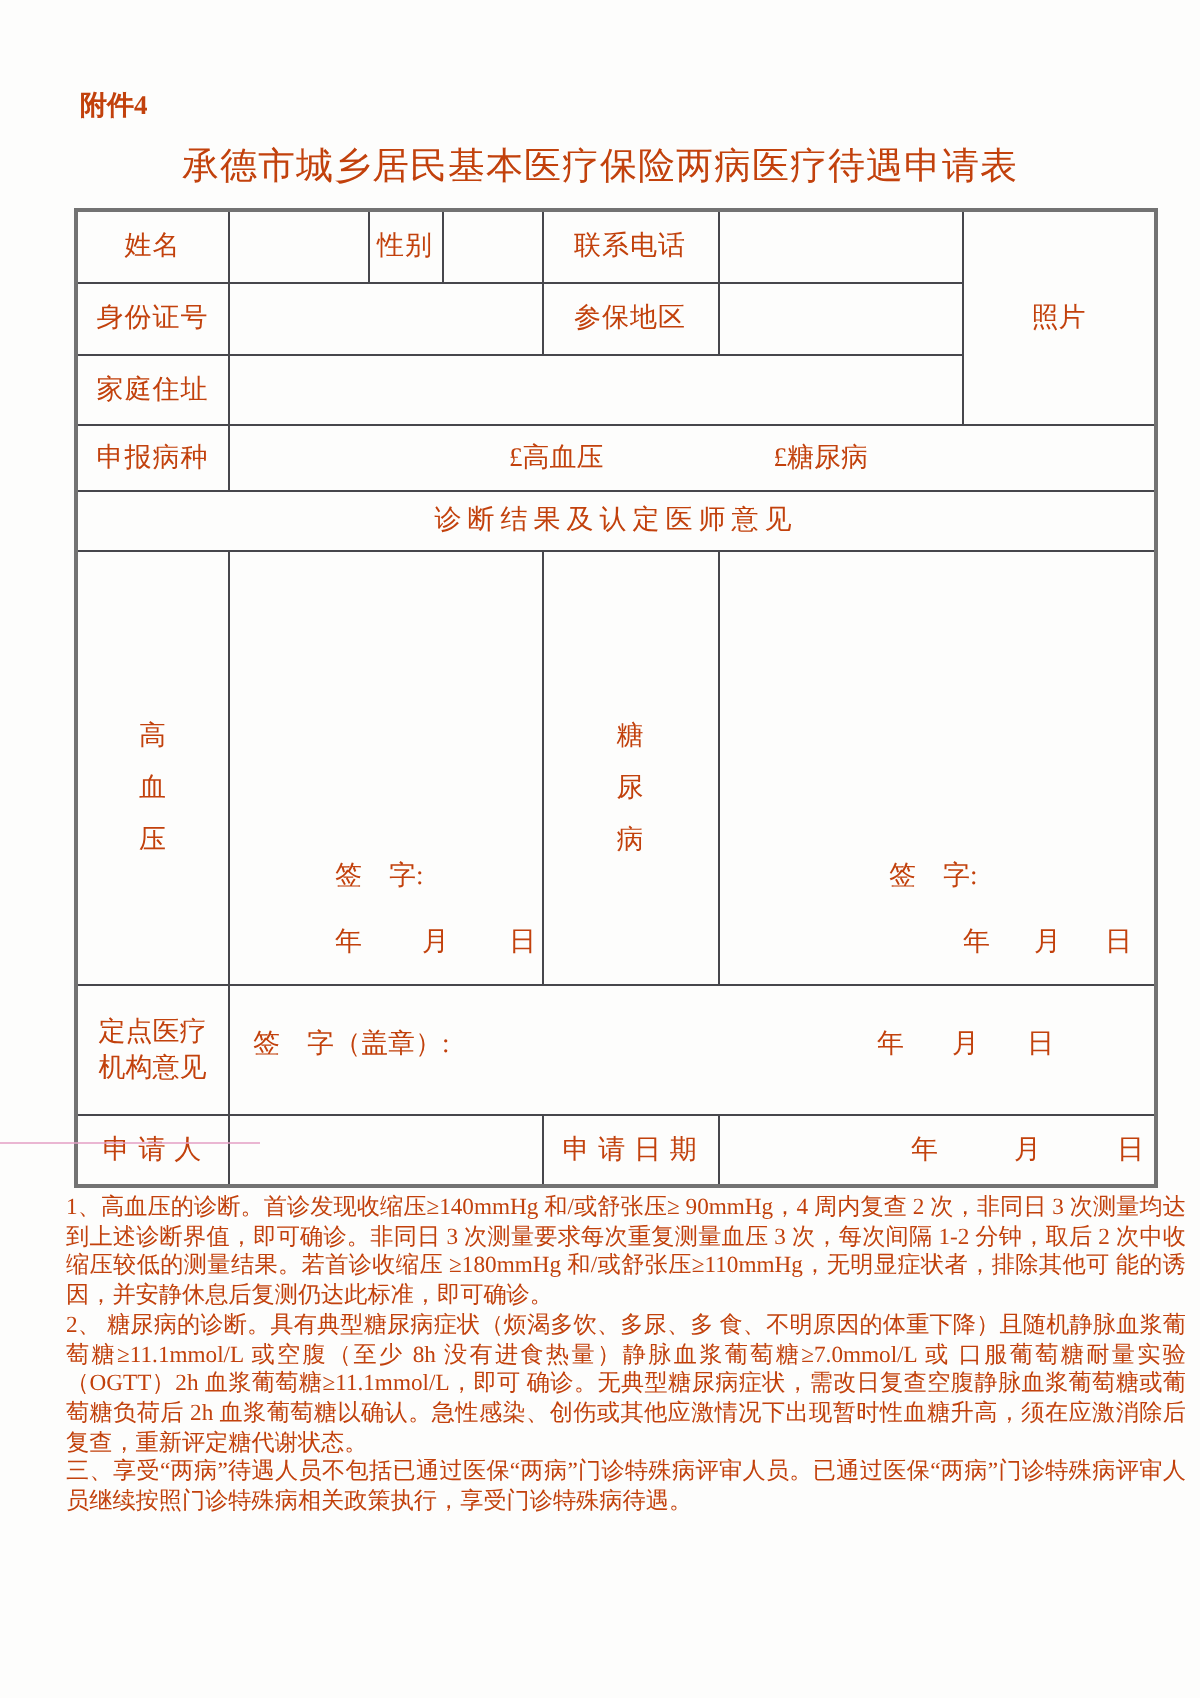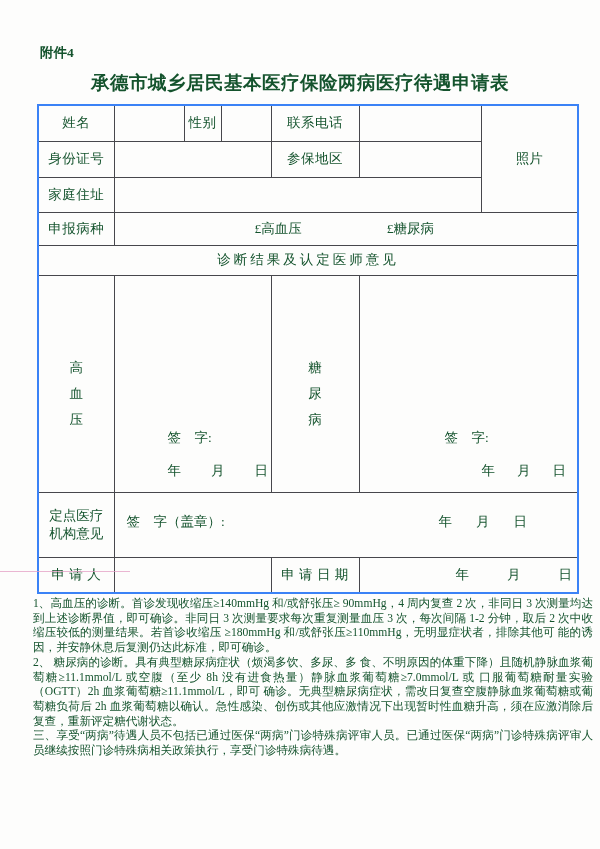--- a/index.html
+++ b/index.html
@@ -3,37 +3,37 @@
 <meta charset="utf-8">
 <style>
   * { margin:0; padding:0; box-sizing:border-box; }
   html,body { background:#e9e9e9; }
   .page {
     position:relative;
     width:600px; height:849px;
     margin:0 auto;
     background:#fdfdfc;
     font-family:"Liberation Serif","DejaVu Serif",serif;
-    color:#14532d;
+    color:#c2410c;
     overflow:hidden;
   }
   .attachment {
     position:absolute; left:40px; top:44px;
     font-size:13.5px; font-weight:600;
   }
   .title {
     position:absolute; left:0; top:70px; width:100%;
     text-align:center;
-    font-size:18.5px; font-weight:bold; letter-spacing:0.5px;
+    font-size:18.5px; font-weight:normal; letter-spacing:0.5px;
   }
   table.form-table {
     position:absolute; left:37px; top:104px;
     width:540px;
     border-collapse:collapse; table-layout:fixed;
-    border:2px solid #3b82f6;
+    border:2px solid #737373;
   }
   .form-table td {
     border:1.5px solid #47474c;
     font-size:13.5px;
     text-align:center; vertical-align:middle;
     padding:0;
     position:relative;
   }
   .label-cell { letter-spacing:0.5px; }
   .section-header { letter-spacing:3px; }

